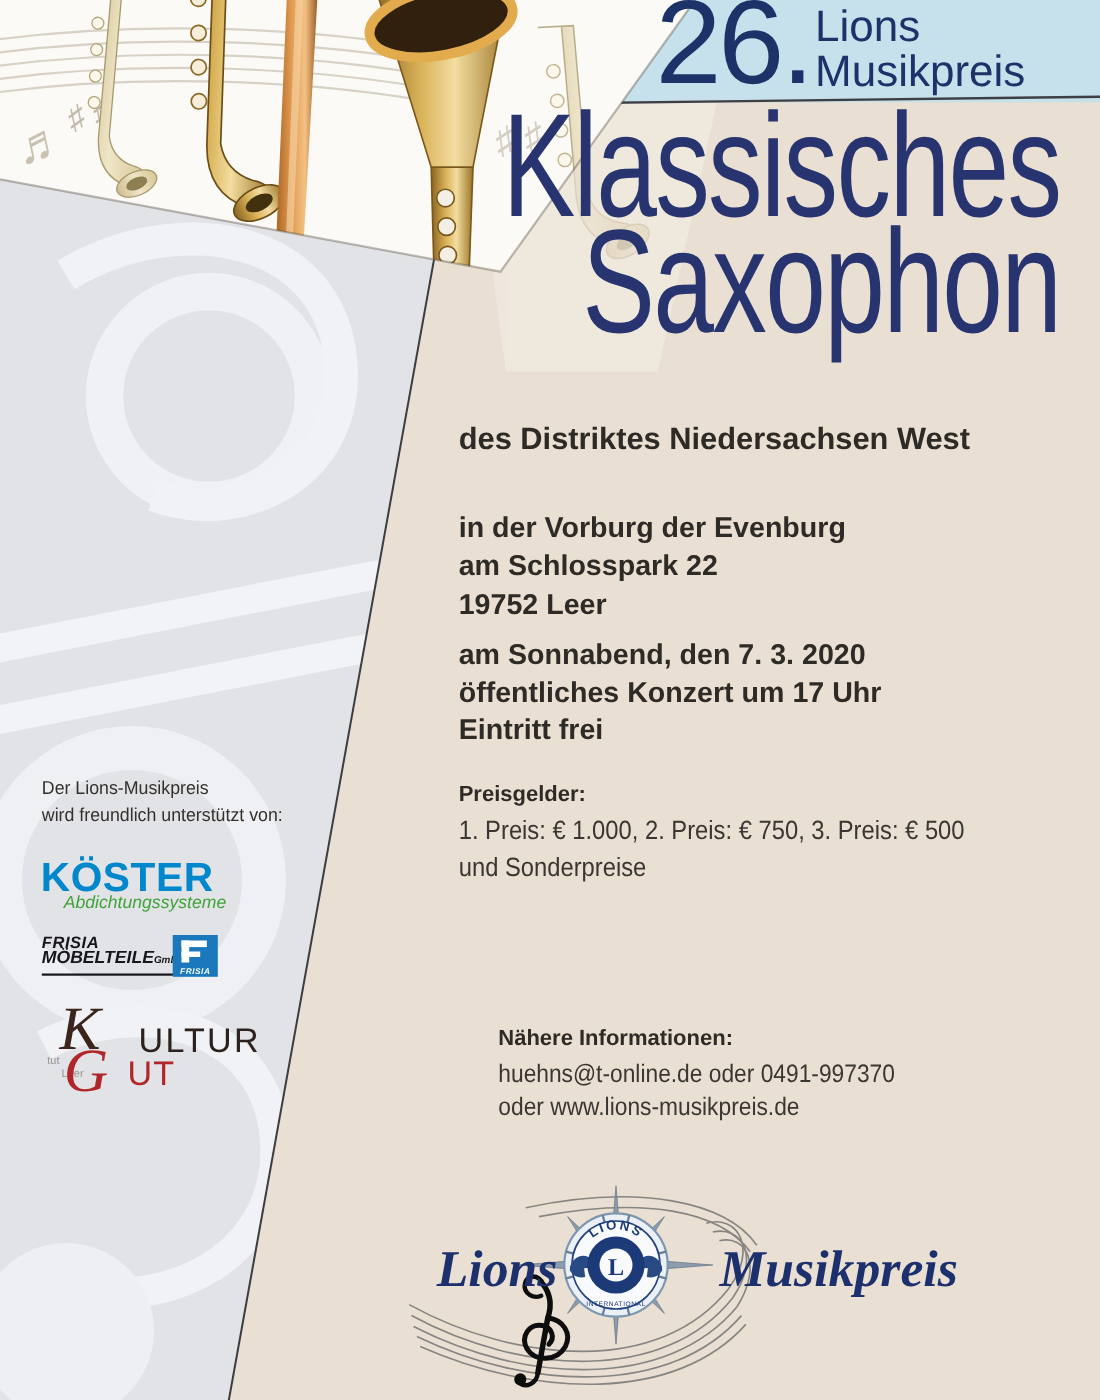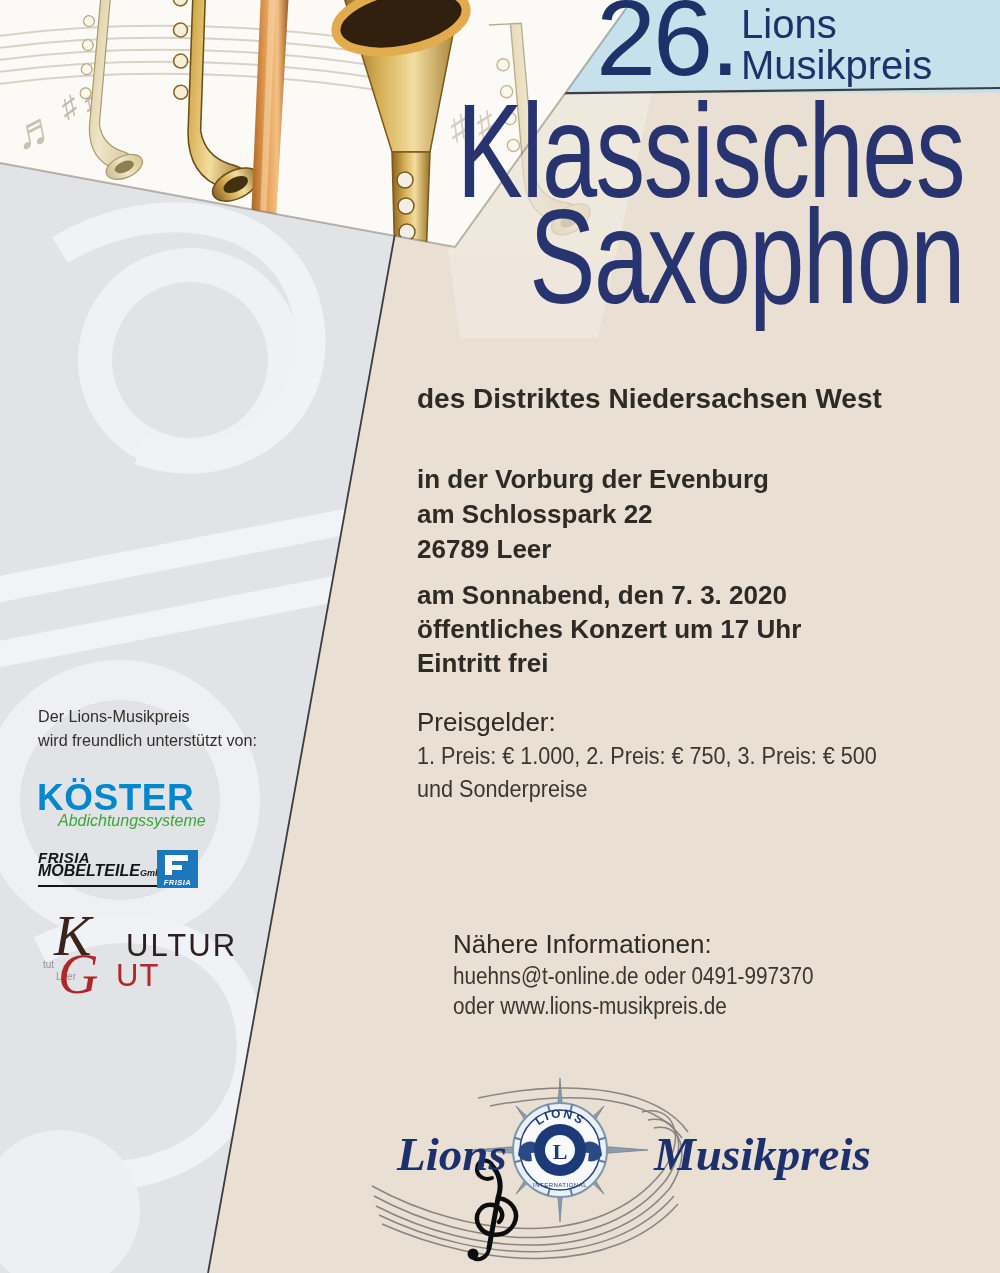--- a/index.html
+++ b/index.html
@@ -11,21 +11,21 @@
   .brand-num{left:596px;top:-16px;font-size:108px;line-height:1;letter-spacing:-3px;}
   .brand-words{left:741px;top:4px;font-size:40px;line-height:41px;}
   .title-wrap{right:36px;top:98px;width:820px;text-align:right;color:#28346f;
               font-size:134px;line-height:106px;letter-spacing:-2px;
               transform:scaleX(.74);transform-origin:100% 0;}
   .body-col{left:417px;color:#2e2a26;}
   .subtitle{top:383px;font-size:28px;font-weight:bold;}
   .venue{top:462px;font-size:26px;font-weight:bold;line-height:35px;}
   .event{top:578px;font-size:26px;font-weight:bold;line-height:34px;}
   .prizes{top:705px;}
-  .prizes .head,.info .head{font-size:26px;font-weight:normal;line-height:34px;}
+  .prizes .head,.info .head{font-size:20px;font-weight:bold;line-height:34px;}
   .reg{font-size:23px;line-height:35px;color:#3a3631;transform:scaleX(.9);transform-origin:0 0;}
   .prizes .reg{font-size:24px;line-height:33px;}
   .qual{top:800px;}
   .info{top:927px;margin-left:36px;}
   .info .reg{line-height:30px;}
   .side{left:38px;color:#33302c;}
   .side-intro{top:705px;font-size:17px;line-height:24px;transform:scaleX(.95);transform-origin:0 0;}
   .koester{top:777px;font-size:37px;font-weight:bold;color:#0087cc;letter-spacing:0.5px;left:37px;}
   .koester-tag{top:812px;left:58px;font-size:16px;font-style:italic;color:#3fa43a;}
   .frisia{top:849px;left:38px;width:210px;height:46px;}
@@ -229,21 +229,21 @@
   <div class="txt title-wrap">
     <div>Klassisches</div>
     <div>Saxophon</div>
   </div>
 
   <div class="txt body-col subtitle">des Distriktes Niedersachsen West</div>
 
   <div class="txt body-col venue">
     <div>in der Vorburg der Evenburg</div>
     <div>am Schlosspark 22</div>
-    <div>26789 Leer</div>
+    <div>19752 Leer</div>
   </div>
 
   <div class="txt body-col event">
     <div>am Sonnabend, den 7. 3. 2020</div>
     <div>öffentliches Konzert um 17 Uhr</div>
     <div>Eintritt frei</div>
   </div>
 
   <div class="txt body-col prizes">
     <div class="head">Preisgelder:</div>

